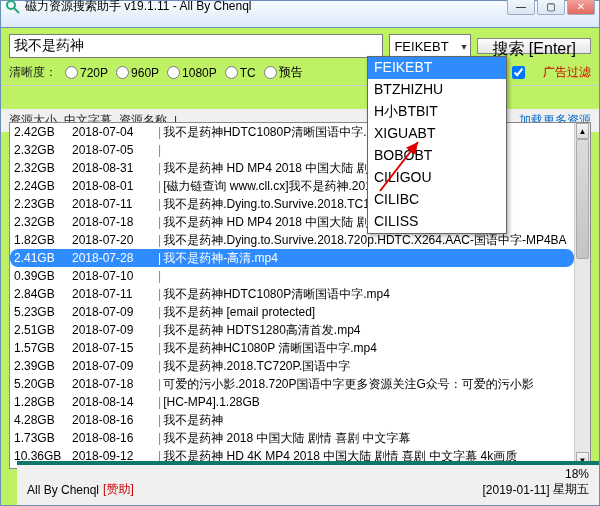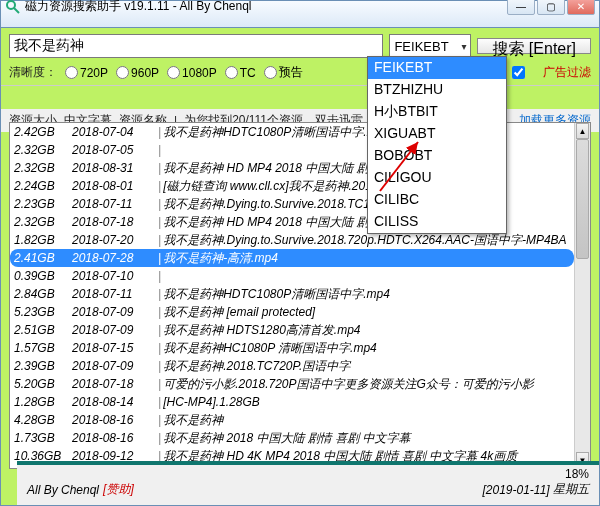--- a/index.html
+++ b/index.html
@@ -19,36 +19,36 @@
 .btn { height: 16px; padding: 0 14px; border: 1px solid #888; background: linear-gradient(#fdfdfd,#e6e6e6); font-size: 16px; cursor: pointer; }
 .row2 { display: flex; align-items: center; padding: 2px 8px 4px 8px; gap: 8px; border-bottom: 1px solid #ccc; }
 .lbl { font-size: 12px; color: #222; }
 .rb { display: inline-flex; align-items: center; gap: 2px; font-size: 12px; }
 .rb input{margin:0;}
 .cb { display: inline-flex; align-items: center; gap: 18px; font-size: 12px; color:#c00;}
 .row3 { display: flex; align-items: center; padding: 3px 8px; gap: 7px; font-size: 12px; background:#f0f0f0;margin-top:23px; }
 .row3 .hdr{color:#222;}
 .loadmore{ margin-left:auto; color:#0066cc; cursor:pointer;}
 .list { position: absolute; top: 94px; left: 8px; right: 8px; bottom: 36px; background: #fff; border: 1px solid #888; overflow: hidden; }
-.listinner{position:absolute;top:0;left:0;right:16px;bottom:0;overflow:hidden;font-style:italic;}
+.listinner{position:absolute;top:0;left:0;right:16px;bottom:0;overflow:hidden;}
 .scrollbar{position:absolute;top:0;right:0;width:16px;bottom:0;background:#e8e8e8;border-left:1px solid #ccc;}
 .scrollthumb{position:absolute;top:0;left:1px;right:1px;height:120px;background:linear-gradient(#dcdcdc,#c4c4c4);border:1px solid #aaa;border-radius:2px;}
 .scrollbtn{position:absolute;left:1px;right:1px;height:16px;background:linear-gradient(#f4f4f4,#dcdcdc);border:1px solid #aaa;display:flex;align-items:center;justify-content:center;font-size:8px;}
 .scrollbtn.up{top:0;}
 .scrollbtn.down{bottom:0;}
 .lrow { display: flex; align-items: center; height: 18px; padding: 0 4px; font-size: 12px; white-space: nowrap; overflow: hidden; }
 .lrow > span { margin-right: 6px; }
 .lrow.selected { background: #2e8cff; color: #fff; border-radius: 8px; }
 .lrow .size{min-width:52px;}
 .lrow .date{min-width:78px;}
 .lrow .divider{color:#888;margin:0 2px 0 2px;}
 .lrow.selected .divider{color:#fff;}
 .statusbar { position: absolute; left: 16px; right: 0; bottom: 0; height: 44px; background: #f0f0f0; border-top: 4px solid #0f766e; }
 .status-top{display:flex;justify-content:flex-end;padding:2px 10px 0 10px;font-size:12px;}
-.status-bot{display:flex;align-items:center;padding:0 10px;font-size:12px;font-style:italic;}
+.status-bot{display:flex;align-items:center;padding:0 10px;font-size:12px;}
 .status-bot .sponsor{color:#c00;margin-left:4px;}
 .status-bot .spacer{flex:1;}
 .dropdown { position: absolute; top: 56px; left: 367px; width: 140px; background: #fff; border: 1px solid #666; box-shadow: 2px 2px 4px rgba(0,0,0,0.3); z-index: 10; }
 .ddopt { height: 22px; padding: 2px 6px; font-size: 14px; cursor: pointer; }
 .ddopt.sel { background: #2e8cff; color: #fff; }
 .arrow { position: absolute; z-index: 11; left: 370px; top: 136px; width: 60px; height: 60px; pointer-events: none; }
 .arrow svg{width:100%;height:100%;overflow:visible;}
 </style>
 </head>
 <body>
@@ -105,21 +105,20 @@
         <input type="checkbox" checked="" style="">
         <span>广告过滤</span>
       </label>
   </div>
 
   <div class="row3">
     <span class="hdr">资源大小</span>
     <span class="hdr">中文字幕</span>
     <span class="hdr">资源名称</span>
     <span class="hdr">|</span>
-    <span class="hdr">为您找到20/111个资源，双击迅雷</span>
     <span class="loadmore">加载更多资源</span>
   </div>
 
   <div class="list">
     <div class="listinner" id="listinner">
         <div class="lrow">
           <span class="size">2.42GB</span>
           <span class="date">2018-07-04</span>
           <span class="divider">|</span>
           <span class="name">我不是药神HDTC1080P清晰国语中字.mp4</span>

